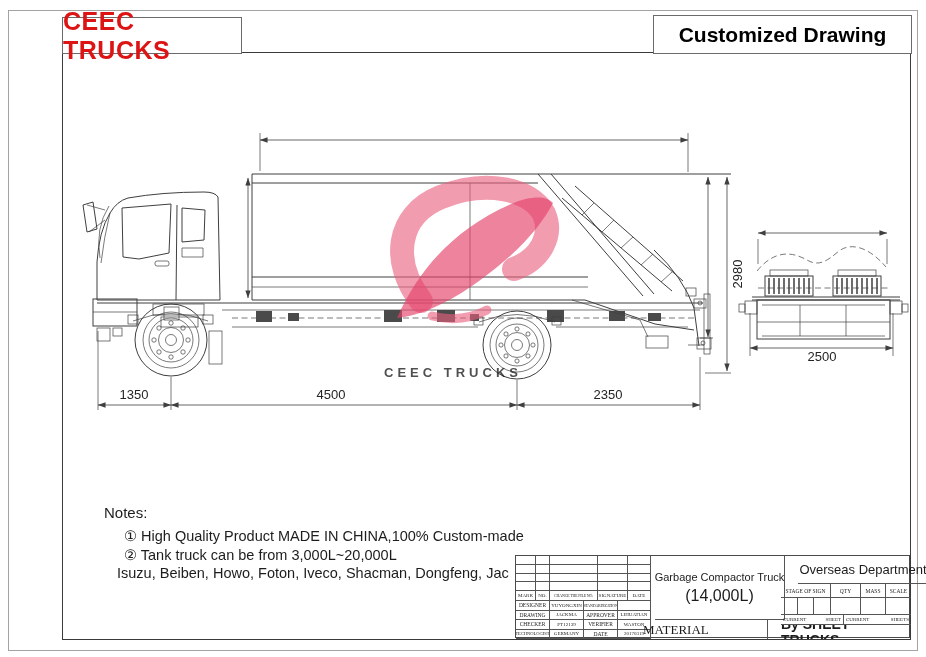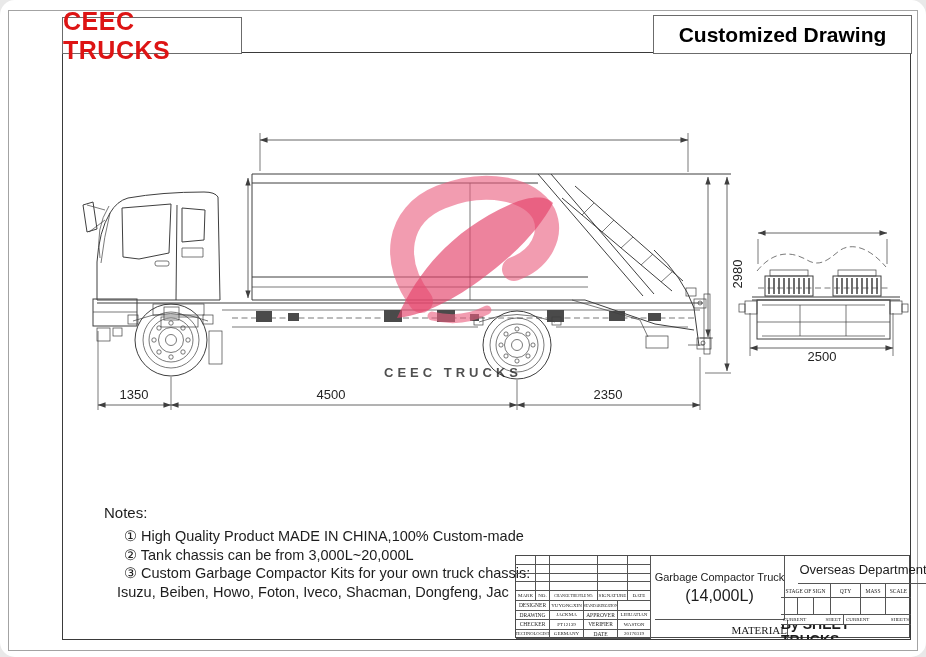--- a/index.html
+++ b/index.html
@@ -1,17 +1,17 @@
 <!DOCTYPE html>
 <html><head>
 <meta charset="utf-8">
 <style>
   html,body{margin:0;padding:0;background:#e9e9e9;}
   .page{position:relative;width:926px;height:657px;background:#ffffff;
-        font-family:"Liberation Sans",sans-serif;overflow:hidden;border-radius:15px;}
+        font-family:"Liberation Sans",sans-serif;overflow:hidden;}
   .outer-border{position:absolute;left:8px;top:10px;width:908px;height:639px;
         border:1px solid #a3a3a3;}
   .inner-frame{position:absolute;left:62px;top:52px;width:847px;height:586px;
         border:1.4px solid #3a3a3a;}
   .brand-box{position:absolute;left:62px;top:17px;width:178px;height:35px;
         border:1px solid #6b6b6b;background:#fff;display:flex;align-items:center;justify-content:center;}
   .brand-box span{font-size:25px;font-weight:bold;color:#dd1414;letter-spacing:.5px;}
   .title-box{position:absolute;left:653px;top:15px;width:257px;height:37px;
         border:1px solid #6b6b6b;background:#fff;display:flex;align-items:center;justify-content:center;}
   .title-box span{font-size:21px;font-weight:bold;color:#000000;}
@@ -212,22 +212,21 @@
     <text x="134" y="399">1350</text>
     <text x="331" y="399">4500</text>
     <text x="608" y="399">2350</text>
     <text x="738" y="278" transform="rotate(-90 738 274)">2980</text>
     <text x="822" y="361">2500</text>
   </svg>
 
   <div class="notes">
     <div class="nt">Notes:</div>
     <div class="ni">① High Quality Product MADE IN CHINA,100% Custom-made</div>
-    <div class="ni">② Tank chassis can be from 3,000L~20,000L</div>
-    <div class="ni">③ Custom Garbage Compactor Kits for your own truck chassis:</div>
+    <div class="ni">② Tank truck can be from 3,000L~20,000L</div>
     <div class="nc">Isuzu, Beiben, Howo, Foton, Iveco, Shacman, Dongfeng, Jac</div>
   </div>
 
   <div class="tb">
 
     <div class="cellgrid" style="left:0;top:0;width:135px;height:35px;grid-template-columns:20px 14px 48px 30px 23px;grid-template-rows:repeat(4,8.75px);">
       <div class="tc"></div>
         <div class="tc"></div>
         <div class="tc"></div>
         <div class="tc"></div>
@@ -274,21 +273,21 @@
       <div class="tc f5">GERMANY</div>
       <div class="tc f55">DATE</div>
       <div class="tc f5">20170319</div>
     </div>
 
     <div class="abscell" style="left:139px;top:0;width:130px;height:64px;border-right:1px solid #555;border-bottom:1px solid #555;flex-direction:column;">
       <div class="prodname">Garbage Compactor Truck</div>
       <div class="prodcap">(14,000L)</div>
     </div>
 
-    <div class="abscell serif" style="left:142px;top:64px;width:130px;height:19px;border-right:1px solid #555;justify-content:flex-end;padding-left:5px;font-size:11px;">
+    <div class="abscell serif" style="left:122px;top:64px;width:130px;height:19px;border-right:1px solid #555;justify-content:flex-start;padding-left:5px;font-size:13px;">
       <span>MATERIAL</span>
     </div>
 
     <div class="abscell dept" style="left:265px;top:0;width:130px;height:28px;border-bottom:1px solid #555;">
       <span>Overseas Department</span>
     </div>
 
     <div class="cellgrid" style="left:265px;top:28px;width:130px;height:14px;grid-template-columns:50px 30px 25px 25px;grid-template-rows:14px;">
       <div class="tc f55">STAGE OF SIGN</div>
       <div class="tc f55">QTY</div>

